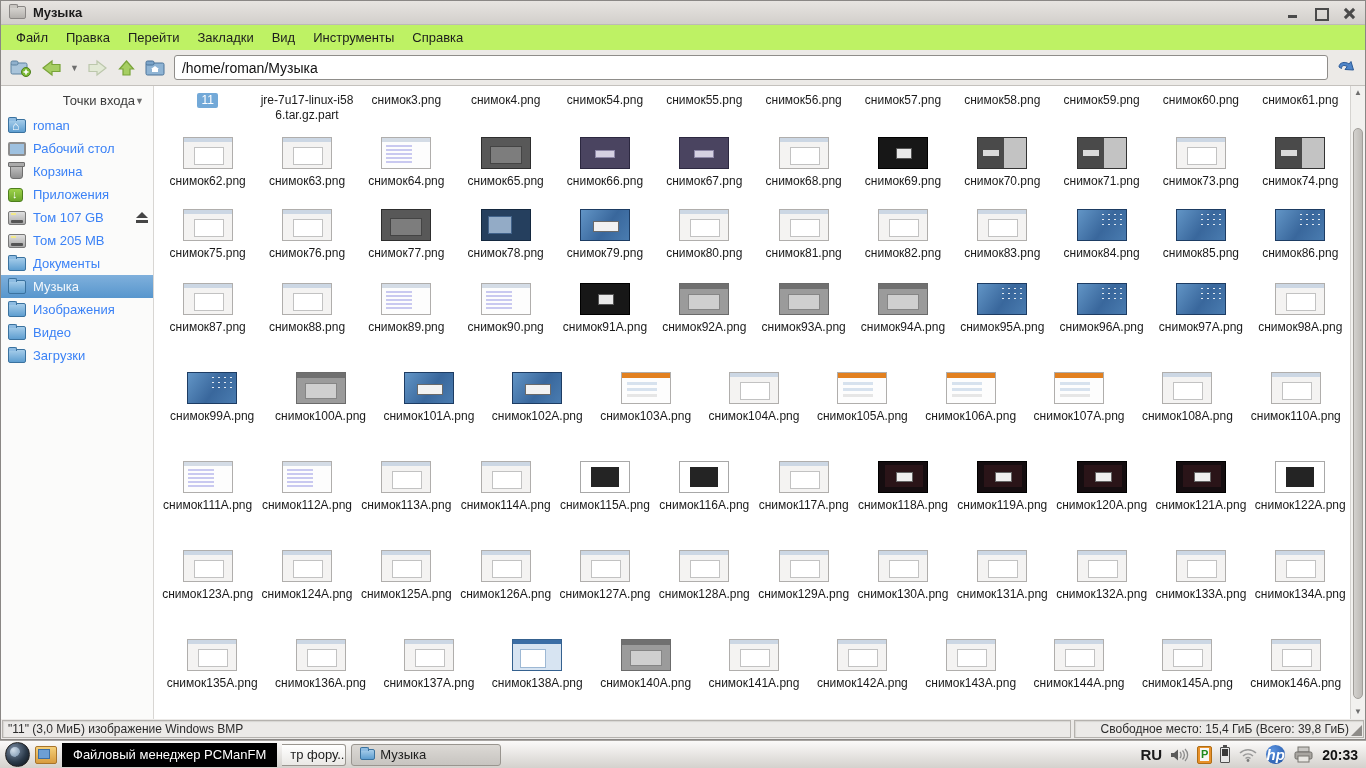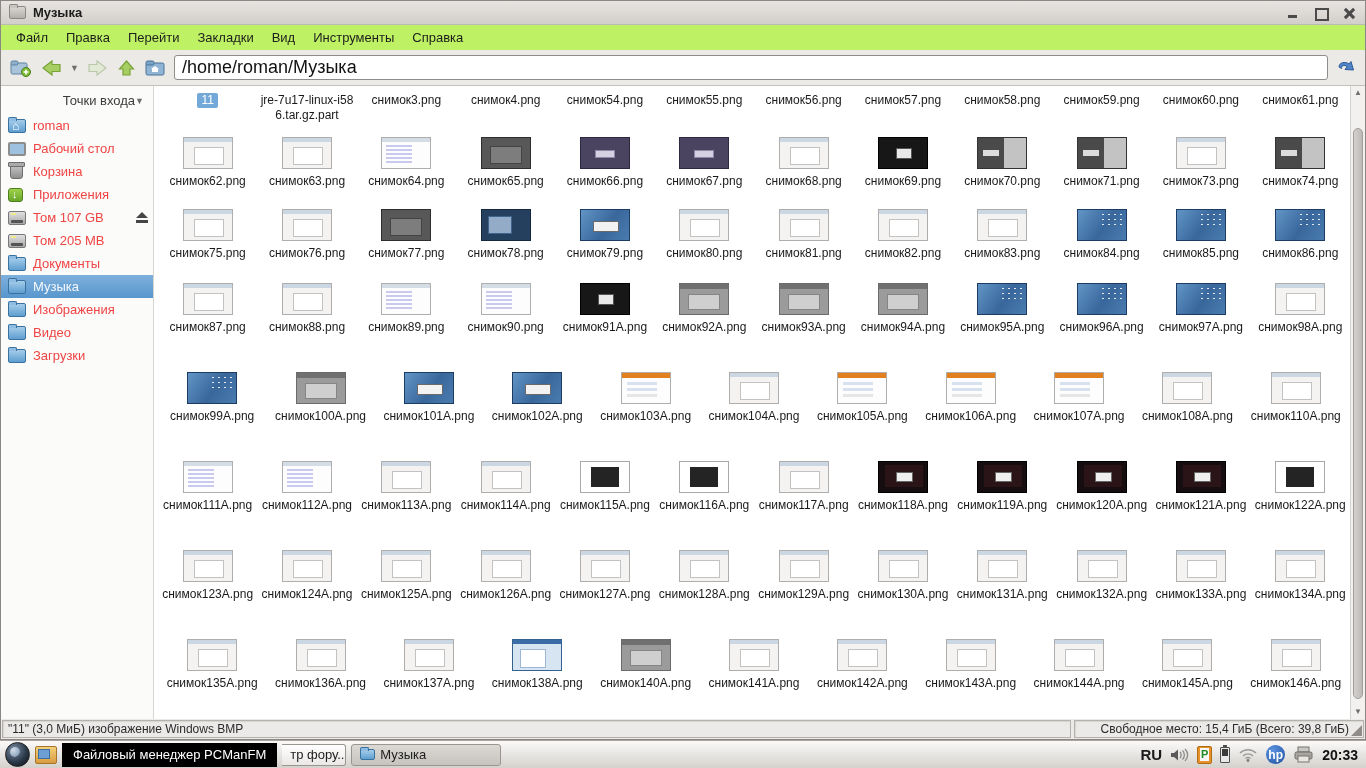--- a/index.html
+++ b/index.html
@@ -31,28 +31,28 @@
   
   .menubar { height:25px; background:#bef264; display:flex; align-items:center; padding-left:6px; }
   .menu-item { padding:3px 9px; font-size:13px; color:#1d1d1d; cursor:default; }
 
   
   .toolbar { height:36px; display:flex; align-items:center; gap:5px; padding:0 7px; background:#eceae7; border-bottom:1px solid #c4c1bd; }
   .tbtn { height:26px; display:flex; align-items:center; justify-content:center; padding:0 2px; }
   .tbtn svg { display:block; }
   .drop { font-size:9px; color:#6e6e6e; padding:0 1px; }
   .pathwrap { flex:1; display:flex; align-items:center; gap:6px; }
-  .pathbar { flex:1; height:25px; border:1px solid #8f8d8a; border-radius:3px; padding:0 7px; font-size:18px; color:#111; background:#fff; font-family:"Liberation Sans","DejaVu Sans",sans-serif; outline:none; }
+  .pathbar { flex:1; height:25px; border:1px solid #8f8d8a; border-radius:3px; padding:0 7px; font-size:14px; color:#111; background:#fff; font-family:"Liberation Sans","DejaVu Sans",sans-serif; outline:none; }
 
   
   .main { flex:1; display:flex; background:#fff; overflow:hidden; }
   .sidebar { width:153px; background:#fbfbfa; border-right:1px solid #d8d6d3; font-size:13px; padding-top:3px; flex:0 0 auto; }
   .side-hdr { display:flex; justify-content:flex-end; align-items:center; padding:4px 9px 6px 9px; color:#3c3c3c; }
   .side-hdr .tri { font-size:9px; color:#6e6e6e; }
-  .side-item { display:flex; align-items:center; gap:7px; padding:4px 4px 4px 7px; color:#ef4444; cursor:default; }
+  .side-item { display:flex; align-items:center; gap:7px; padding:4px 4px 4px 7px; color:#3b82f6; cursor:default; }
   .side-item.selected { background:linear-gradient(#7fb0dc,#5796cd); color:#f4f8fc; }
   .ic { width:18px; height:14px; position:relative; flex:0 0 auto; }
   .ic.home,.ic.folder { background:linear-gradient(#a6cdea,#5e9ed0); border:1px solid #3a729f; border-radius:2px; }
   .ic.home::before,.ic.folder::before { content:""; position:absolute; top:-3px; left:-1px; width:7px; height:3px; background:#8ebce2; border:1px solid #3a729f; border-bottom:none; border-radius:2px 2px 0 0; }
   .ic.home::after { content:"⌂"; color:#fff; font-size:12px; line-height:12px; position:absolute; left:3px; top:0; }
   .ic.desktop { background:#9ec1e0; border:2px solid #8d8d8d; border-radius:2px; }
   .ic.trash { width:13px; margin:0 3px 0 2px; background:linear-gradient(#c2c2c2,#8f8f8f); border:1px solid #6e6e6e; border-radius:0 0 3px 3px; }
   .ic.trash::before { content:""; position:absolute; top:-4px; left:-3px; right:-3px; height:3px; background:#ababab; border:1px solid #6e6e6e; border-radius:1px; }
   .ic.applications { width:15px; margin-right:3px; background:linear-gradient(#9ed24a,#6aa52a); border:1px solid #4e7f1d; border-radius:3px; }
   .ic.applications::after { content:"↓"; color:#fff; font-weight:bold; position:absolute; left:3px; top:-1px; font-size:11px; }
@@ -137,21 +137,21 @@
   .task-btn.active { width:150px; background:linear-gradient(#dcd9d5,#c7c4c0); }
   .task-btn .fold { width:15px; height:11px; }
   .tray { margin-left:auto; display:flex; align-items:center; gap:8px; padding-right:3px; }
   .kbd-layout { font-size:15px; font-weight:bold; color:#1a1a1a; }
   .clock { font-size:14px; font-weight:bold; color:#111; }
   .parcellite { width:15px; height:18px; background:#e8912a; border:1px solid #b06d14; border-radius:2px; position:relative; }
   .parcellite::after { content:"P"; position:absolute; left:2px; top:1px; width:9px; height:13px; background:#f7f7f7; color:#1f8a1f; font-size:11px; font-weight:bold; line-height:13px; text-align:center; }
   .battery { width:10px; height:16px; border:1px solid #4f4f4f; border-radius:1px; position:relative; background:#e8e8e8; }
   .battery::before { content:""; position:absolute; top:-3px; left:2px; width:4px; height:2px; background:#4f4f4f; }
   .battery::after { content:""; position:absolute; top:1px; left:1px; right:1px; height:7px; background:#3a3a3a; }
-  .hp-logo { width:19px; height:19px; border-radius:50%; background:radial-gradient(circle at 35% 30%,#5b93e0,#1c4fa0); color:#fff; font-size:12px; font-weight:bold; display:flex; align-items:center; justify-content:center; }
+  .hp-logo { width:19px; height:19px; border-radius:50%; background:radial-gradient(circle at 35% 30%,#5b93e0,#1c4fa0); color:#fff; font-size:15px; font-weight:bold; font-style:italic; display:flex; align-items:center; justify-content:center; }
   .tray svg { display:block; }
 </style>
 </head>
 <body>
 
 <div id="window">
 
   <div class="titlebar">
     <div class="fold gray"></div>
     <div class="title">Музыка</div>

